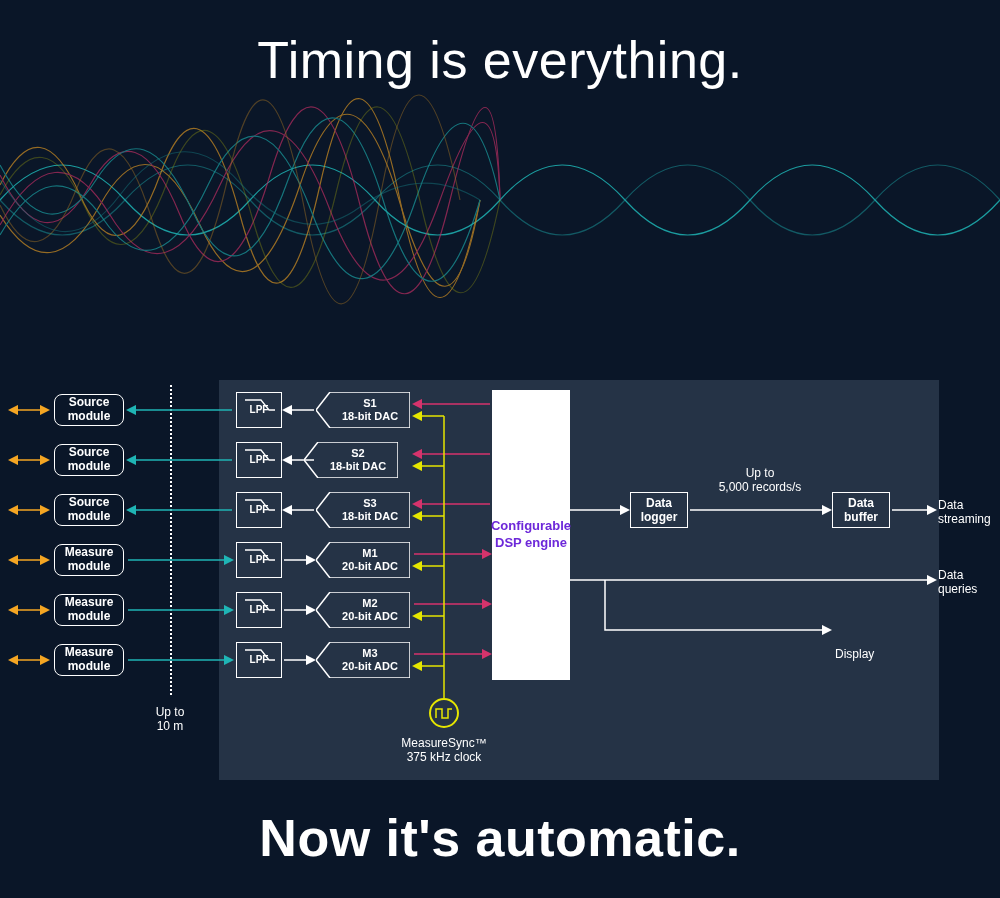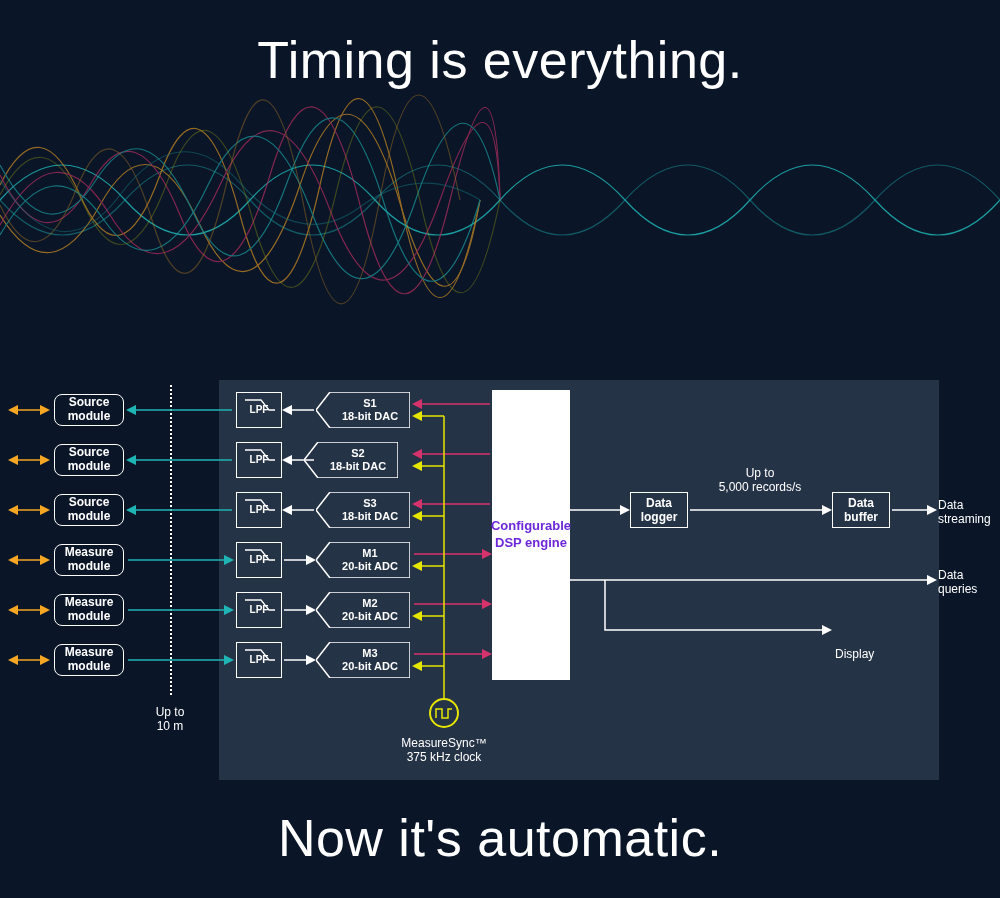--- a/index.html
+++ b/index.html
@@ -22,21 +22,21 @@
     font-weight: 200;
     letter-spacing: 0.5px;
   }
   .headline-bottom {
     position: absolute;
     bottom: 30px;
     left: 0;
     width: 100%;
     text-align: center;
     font-size: 52px;
-    font-weight: 400;
+    font-weight: 700;
     letter-spacing: 0.5px;
   }
   .waves {
     position: absolute;
     top: 85px;
     left: 0;
     width: 1000px;
     height: 230px;
   }
   .diagram {

